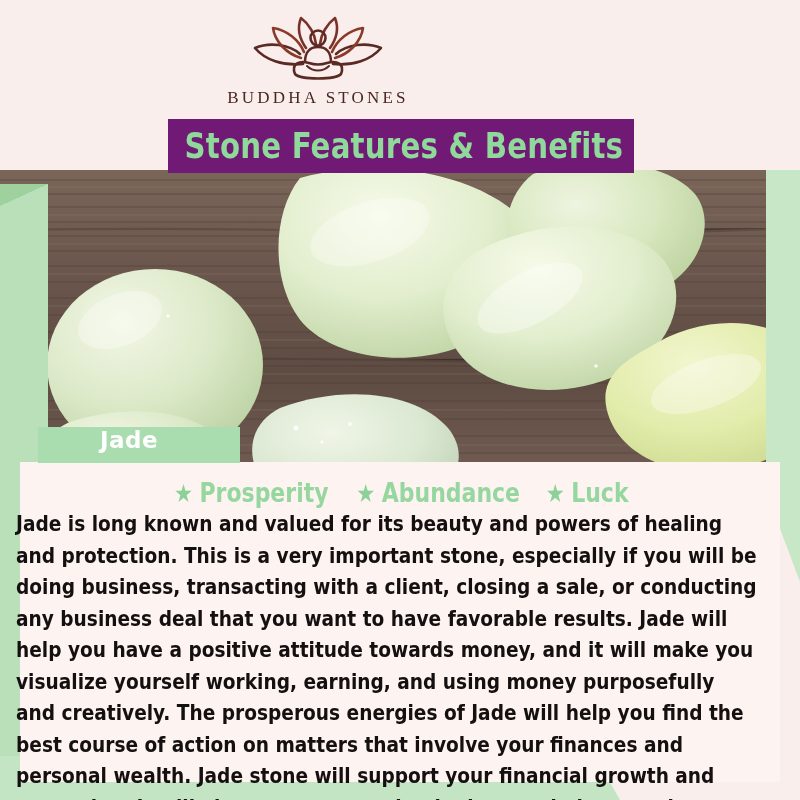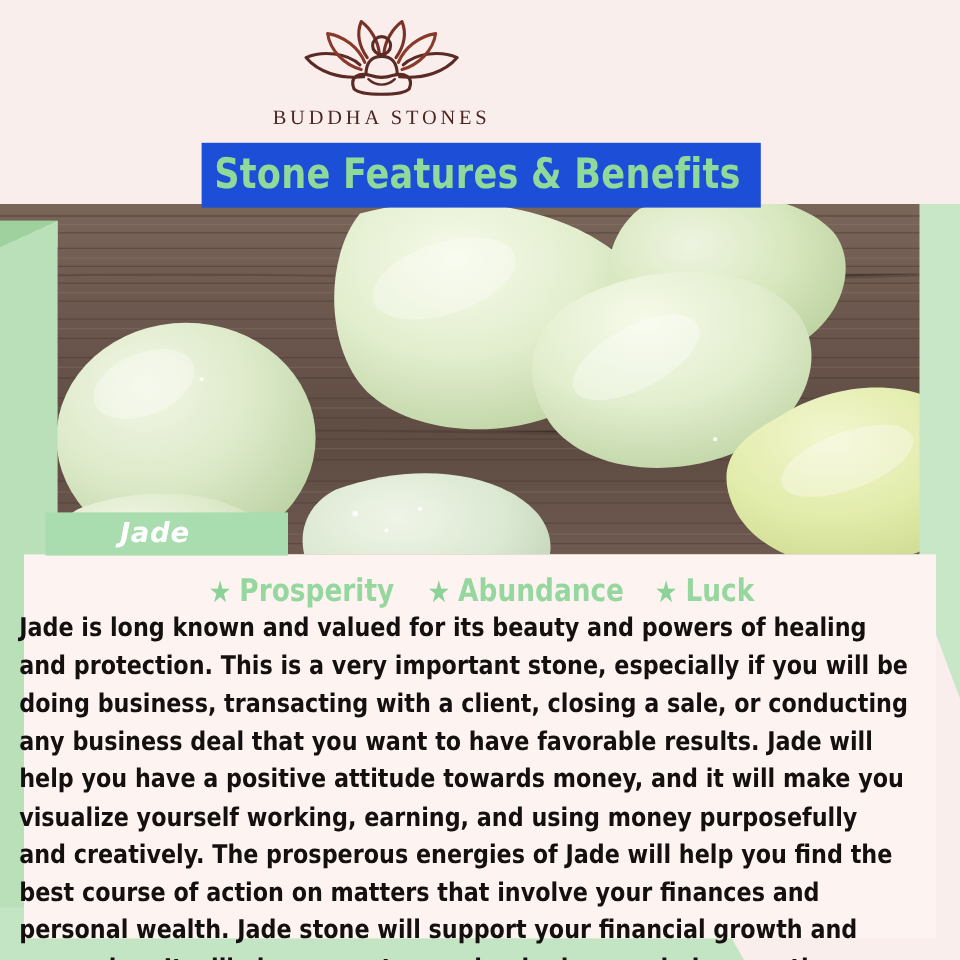--- a/index.html
+++ b/index.html
@@ -46,43 +46,43 @@
   .logo-mark{width:150px;height:72px;display:block;}
   .logo-word{
     margin-top:2px;
     font-family:"Liberation Serif", serif;
     font-size:17px;letter-spacing:3.2px;color:#4a2622;font-weight:400;
   }
 
   
   .title-banner{
     position:absolute;left:168px;top:119px;width:466px;height:54px;
-    background:#1d4ed8;
-    display:flex;align-items:center;justify-content:flex-end;
+    background:#701a75;
+    display:flex;align-items:center;justify-content:flex-start;
     z-index:6;
   }
   .title-text{
     font-family:"Liberation Sans Narrow","DejaVu Sans Condensed","Liberation Sans",sans-serif;
     font-weight:700;font-size:35px;color:#8fd99a;
     letter-spacing:0.2px;transform:scaleX(0.93);transform-origin:center;
     white-space:nowrap;
   }
 
   
   .photo{
     position:absolute;left:0;top:170px;width:800px;height:292px;
     z-index:2;overflow:hidden;background:#6d5a52;
   }
   .photo svg{display:block;width:800px;height:292px;}
 
   
   .stone-label{
     position:absolute;left:38px;top:427px;width:202px;height:36px;
     background:#a9dcae;z-index:5;
-    display:flex;align-items:center;font-style:italic;
+    display:flex;align-items:flex-start;
   }
   .stone-label-text{
     margin-left:62px;color:#ffffff;font-weight:700;font-size:23px;
     font-family:"DejaVu Sans","Liberation Sans",sans-serif;letter-spacing:0.5px;
   }
 
   
   .content{
     position:absolute;left:20px;top:462px;width:760px;height:320px;
     background:#fdf3f0;z-index:4;

